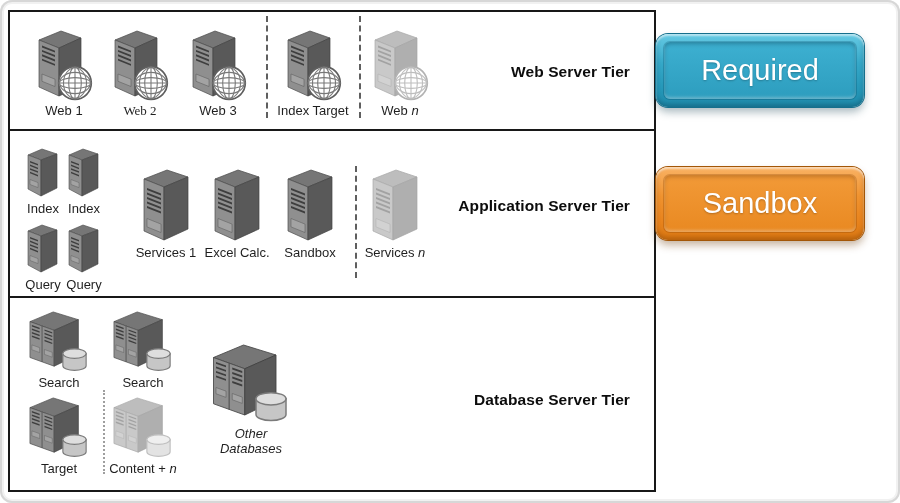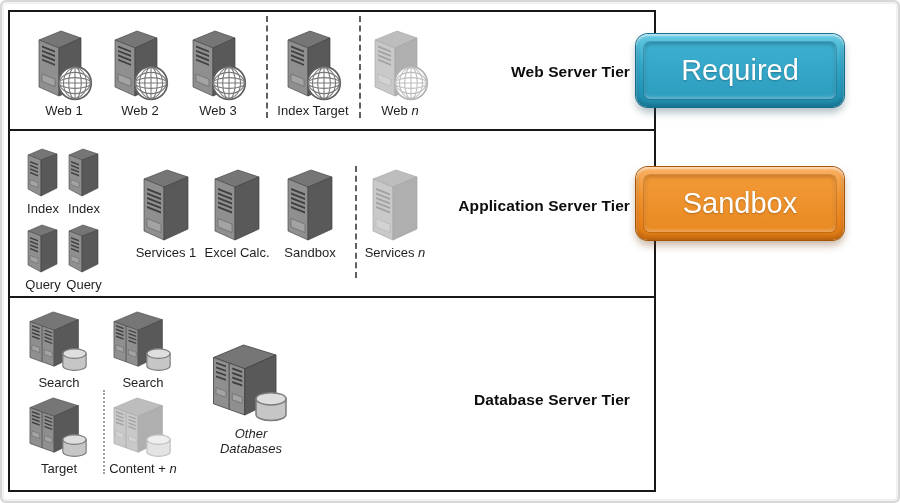--- a/index.html
+++ b/index.html
@@ -1,19 +1,19 @@
 <!DOCTYPE html>
 <html><head>
 <meta charset="utf-8">
 <style>
   html,body{margin:0;padding:0;background:#ffffff;}
   body{font-family:"Liberation Sans",sans-serif;}
   .window{
     position:relative;width:900px;height:503px;background:#ffffff;
-    border-radius:6px;overflow:hidden;
+    border-radius:12px;overflow:hidden;
     box-shadow:inset 0 0 0 2px #d7d7d7, inset 0 0 0 4px #f1f1f1;
   }
   .tier-box{
     position:absolute;left:8px;width:648px;background:#ffffff;
     border:2px solid #181818;box-sizing:border-box;
   }
   #tier-box-web{top:10px;height:121px;}
   #tier-box-app{top:129px;height:169px;}
   #tier-box-db{top:296px;height:196px;}
   .tier-label{
@@ -33,21 +33,21 @@
   .item{position:absolute;width:96px;display:flex;flex-direction:column;align-items:center;}
   .item .label{
     font-size:13px;color:#1f1f1f;text-align:center;line-height:1.12;
     margin-top:2px;white-space:nowrap;
   }
   .item .label i{font-style:italic;}
   .icon-wrap{line-height:0;}
   .icon-wrap.faded{opacity:.48;}
   
   .legend-btn{
-    position:absolute;left:636px;width:208px;height:73px;border-radius:12px;cursor:pointer;
+    position:absolute;left:656px;width:208px;height:73px;border-radius:12px;cursor:pointer;
   }
   .btn-face{
     position:absolute;top:8px;left:8px;right:8px;bottom:8px;border-radius:6px;
     display:flex;align-items:center;justify-content:center;
     color:#ffffff;font-size:29px;text-shadow:0 1px 2px rgba(0,0,0,.25);
   }
   #required-button{
     top:34px;
     background:linear-gradient(180deg,#66cae4 0%,#35a8c8 40%,#2597b8 75%,#1f8dad 100%);
     box-shadow:0 0 0 1px #156f8c, 0 5px 8px rgba(40,80,95,.4),
@@ -104,21 +104,21 @@
       <ellipse cx="40" cy="57" rx="6.3" ry="15.9"></ellipse>
       <ellipse cx="40" cy="57" rx="11.5" ry="15.2"></ellipse>
       <ellipse cx="40" cy="57" rx="16" ry="5.4"></ellipse>
       <ellipse cx="40" cy="57" rx="15.4" ry="10.6"></ellipse>
       <line x1="23.7" y1="57" x2="56.3" y2="57"></line>
       <line x1="40" y1="40.7" x2="40" y2="73.3"></line>
     </g>
           </svg></span>
         <div class="label">Web 1</div>
       </div>
-      <div class="item" style="left: 92px; top: 26px;">
+      <div class="item" style="left: 92px; top: 26px; font-family: Liberation Serif, serif;">
         <span class="icon-wrap"><svg width="58" height="76" viewBox="0 0 58 76">
     <polygon points="4,14 26,5 46,12 24,22" fill="#767676" stroke="#4a4a4a" stroke-width="0.7"></polygon>
     <polygon points="4,14 24,22 24,70 4,61" fill="#8f8f8f" stroke="#4a4a4a" stroke-width="0.7"></polygon>
     <polygon points="24,22 46,12 46,60 24,70" fill="#595959" stroke="#424242" stroke-width="0.7"></polygon>
     <polygon points="7,19.5 20,24.7 20,26.599999999999998 7,21.4" fill="#3e3e3e"></polygon>
             <polygon points="7,23.9 20,29.099999999999998 20,30.999999999999996 7,25.799999999999997" fill="#3e3e3e"></polygon>
             <polygon points="7,28.3 20,33.5 20,35.4 7,30.2" fill="#3e3e3e"></polygon>
             <polygon points="7,32.7 20,37.900000000000006 20,39.800000000000004 7,34.6" fill="#3e3e3e"></polygon>
     <polygon points="7,48 20,53.2 20,60.5 7,55.3" fill="#a3a3a3" stroke="#565656" stroke-width="0.5"></polygon>
     <circle cx="40" cy="57" r="16.3" fill="#ffffff" stroke="#5f5f5f" stroke-width="1.7"></circle>

